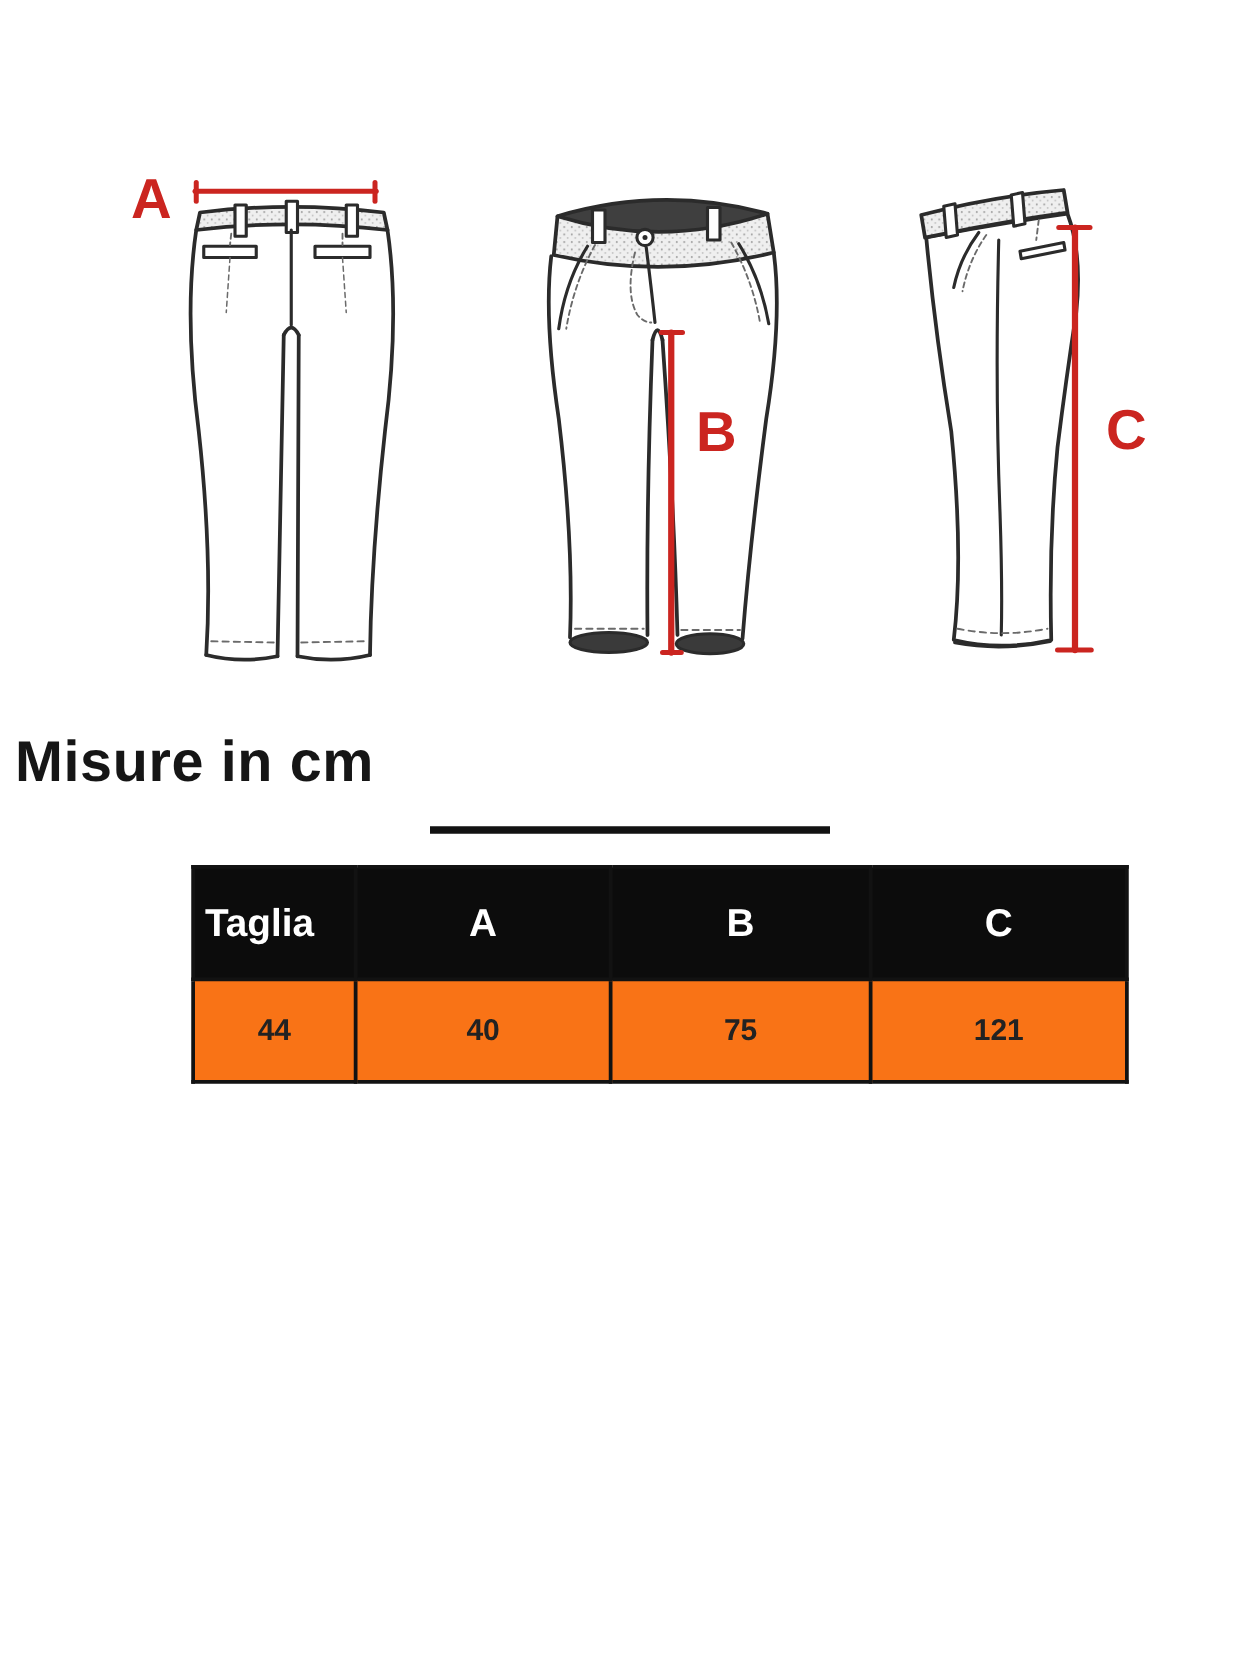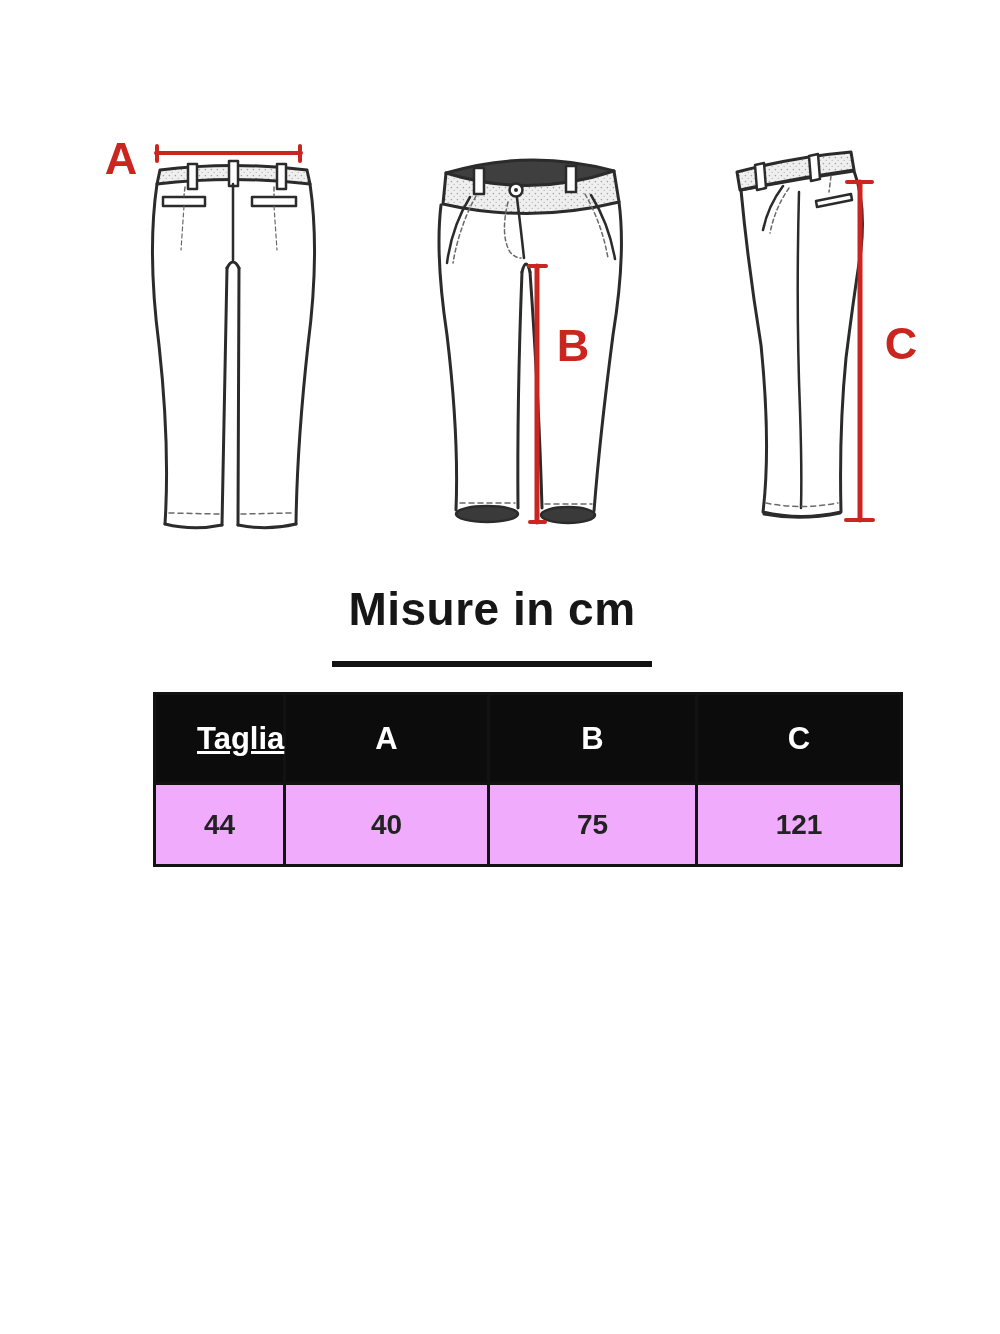--- a/index.html
+++ b/index.html
@@ -6,40 +6,40 @@
   body {
     width:1000px; height:1334px;
     background:#ffffff;
     font-family:"Liberation Sans", sans-serif;
     overflow:hidden;
   }
   .canvas { position:relative; width:1000px; height:1334px; background:#fff; }
 
   svg.diagram { position:absolute; top:0; left:0; display:block; }
 
-  .title-block { position:absolute; top:584px; left:0; width:984px; text-align:center; }
+  .title-block { position:absolute; top:584px; left:12px; width:984px; text-align:left; }
   .title-block h1 {
     margin:0; font-size:46px; line-height:50px; font-weight:bold;
     color:#161616; letter-spacing:0.5px;
   }
   .title-underline { width:320px; height:6px; background:#121212; margin:27px auto 0 auto; }
 
   table.size-table {
     position:absolute; left:153px; top:692px; width:747px;
     border-collapse:collapse; table-layout:fixed;
   }
   table.size-table th, table.size-table td { border:3px solid #121212; }
   table.size-table thead th {
     background:#0c0c0c; color:#ffffff;
     height:85px; font-size:31px; font-weight:bold; text-align:center;
   }
-  table.size-table thead th.first { text-align:left; padding-left:41px;text-decoration:underline; }
+  table.size-table thead th.first { text-align:left; padding-left:8px; }
   table.size-table tbody td {
-    background:#f0abfc; color:#222222;
-    height:77px; font-size:28px; font-weight:bold; text-align:center;
+    background:#f97316; color:#222222;
+    height:77px; font-size:24px; font-weight:bold; text-align:center;
   }
 </style>
 </head>
 <body>
 
 <div class="canvas">
 
   <svg class="diagram" width="1000" height="560" viewBox="0 0 1000 560">
     <defs>
       <pattern id="stipple" width="6" height="6" patternUnits="userSpaceOnUse">

